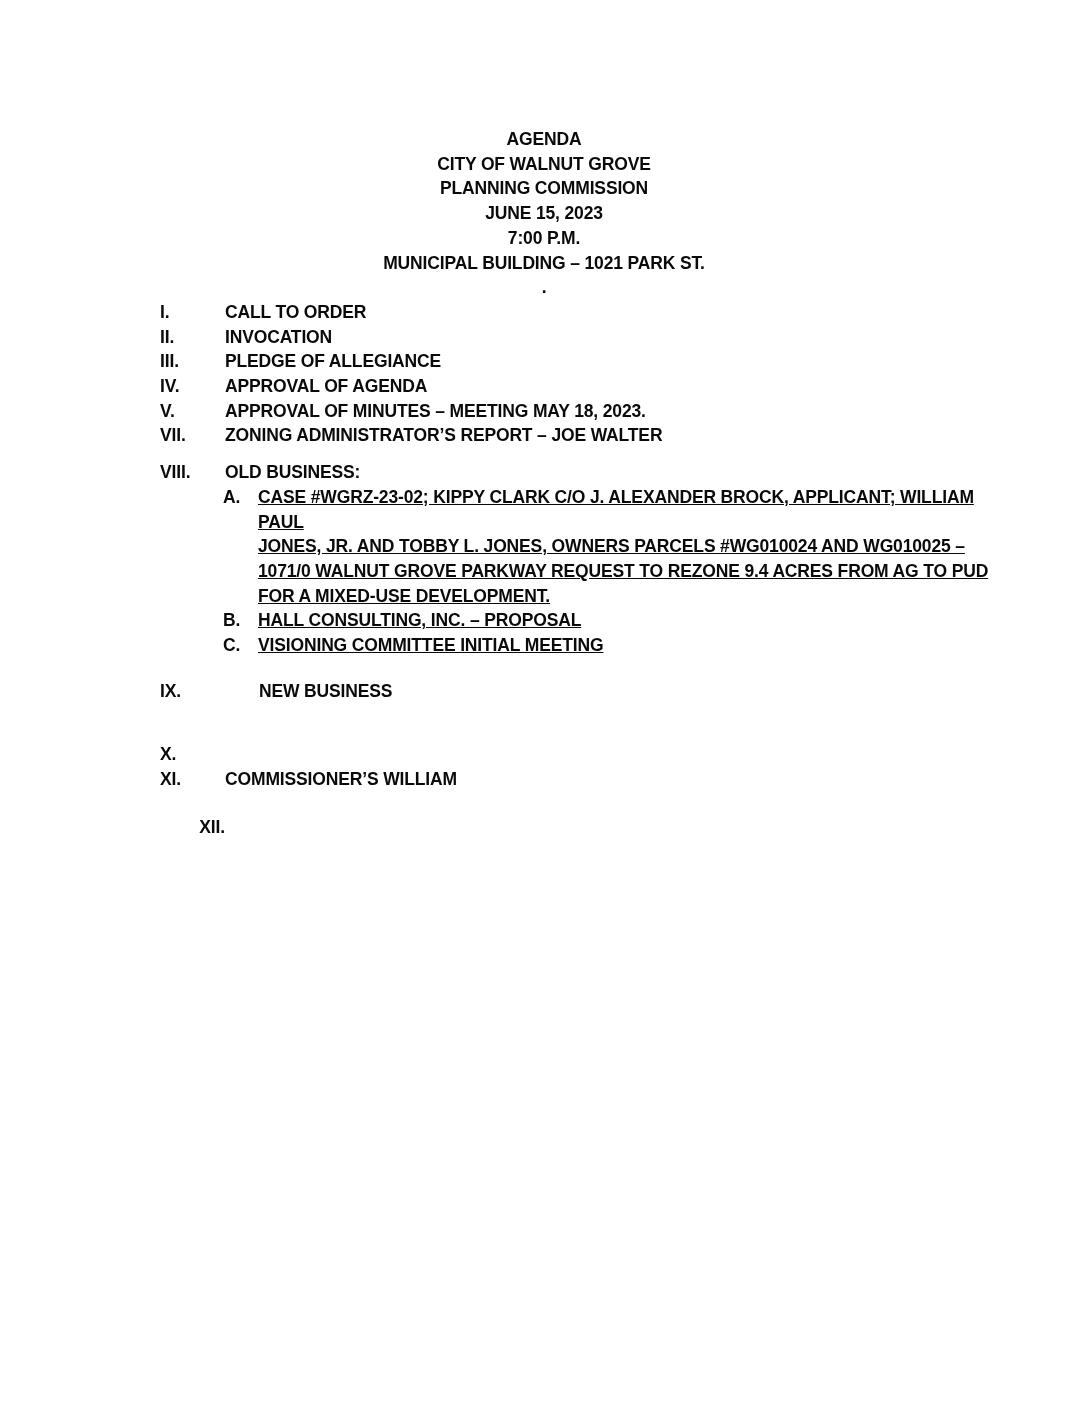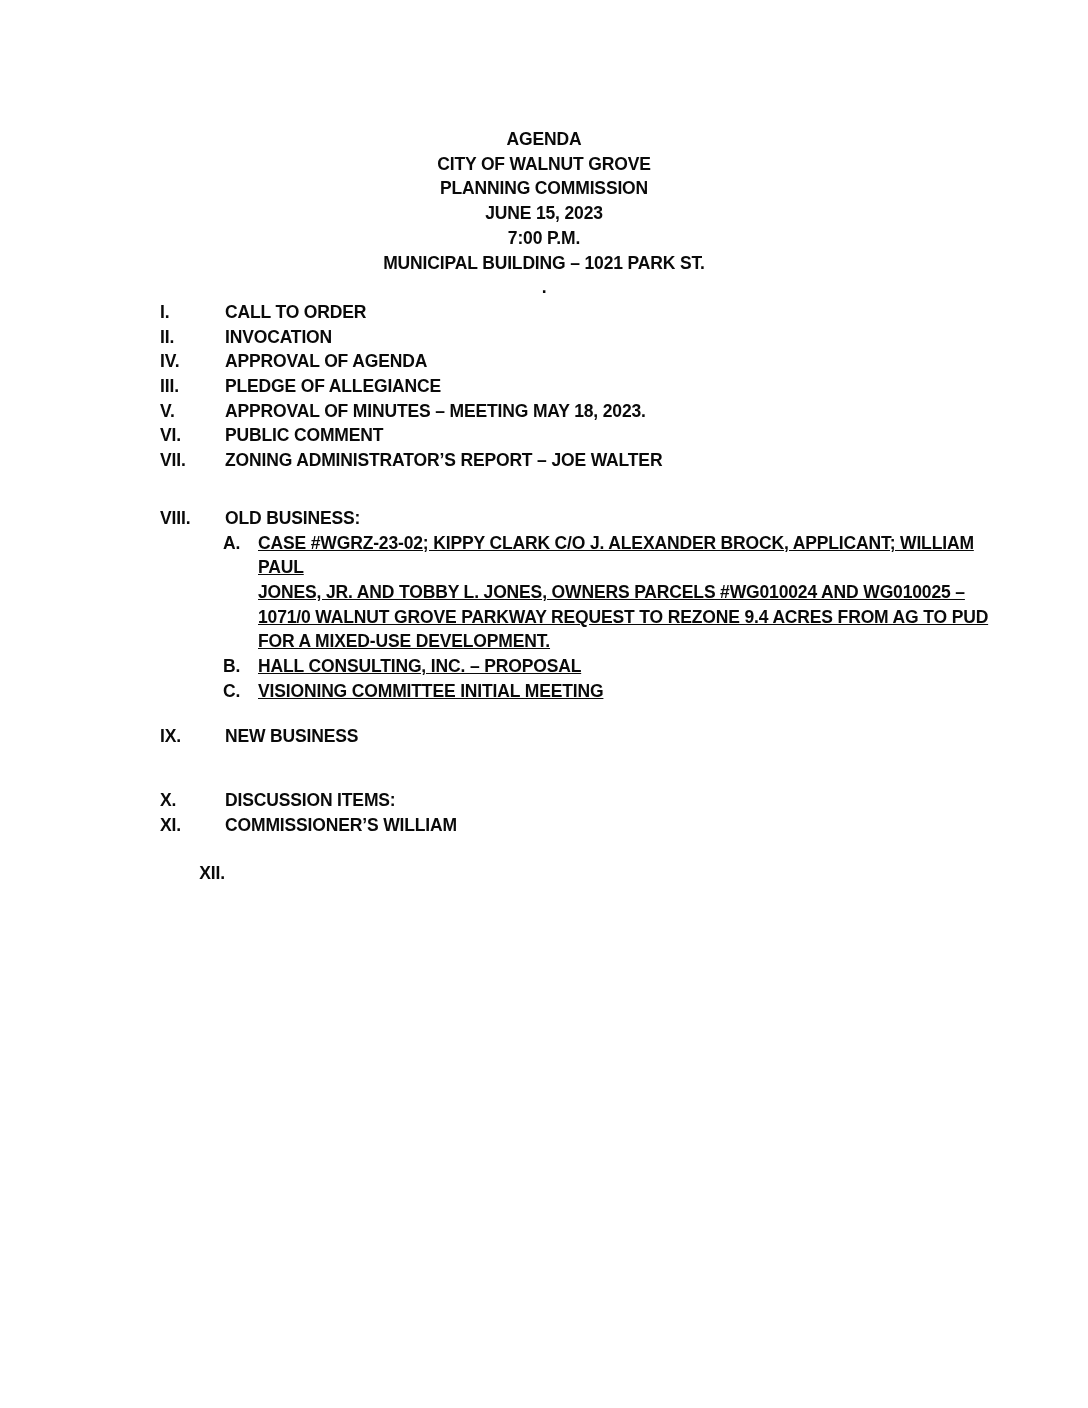--- a/index.html
+++ b/index.html
@@ -47,22 +47,22 @@
   }
   .subrow .subnum {
     flex: 0 0 35px;
   }
   .subrow .subtext {
     flex: 0 0 auto;
     max-width: 760px;
     white-space: pre-line;
     text-decoration: underline;
   }
-  .mt-para   { margin-top: 33px; }  
-  .mt-sec1   { margin-top: 21px; }  
+  .mt-para   { margin-top: 12px; }  
+  .mt-sec1   { margin-top: 21px; gap: 34px; }  
   .mt-sec2   { margin-top: 39px; }  
   .mt-sec3   { margin-top: 23px; text-align: right; }  
 </style>
 </head>
 <body>
 
 <div class="page">
 
   <div class="header">AGENDA
 CITY OF WALNUT GROVE
@@ -79,38 +79,34 @@
       <span class="num">I.</span>
       <span class="label">CALL TO ORDER</span>
     </div>
 
     <div class="row">
       <span class="num">II.</span>
       <span class="label">INVOCATION</span>
     </div>
 
     <div class="row">
-      <span class="num">IV.</span>
-      <span class="label">APPROVAL OF AGENDA</span>
+      <span class="num">III.</span>
+      <span class="label">PLEDGE OF ALLEGIANCE</span>
     </div>
 
     <div class="row">
-      <span class="num">III.</span>
-      <span class="label">PLEDGE OF ALLEGIANCE</span>
+      <span class="num">IV.</span>
+      <span class="label">APPROVAL OF AGENDA</span>
     </div>
 
     <div class="row">
       <span class="num">V.</span>
       <span class="label">APPROVAL OF MINUTES – MEETING MAY 18, 2023.</span>
     </div>
 
-    <div class="row">
-      <span class="num">VI.</span>
-      <span class="label">PUBLIC COMMENT</span>
-    </div>
 
     <div class="row">
       <span class="num">VII.</span>
       <span class="label">ZONING ADMINISTRATOR’S REPORT – JOE WALTER</span>
     </div>
 
     <div class="row mt-para">
       <span class="num">VIII.</span>
       <span class="label">OLD BUSINESS:</span>
     </div>
@@ -133,21 +129,20 @@
       <span class="subtext">VISIONING COMMITTEE INITIAL MEETING</span>
     </div>
 
     <div class="row mt-sec1">
       <span class="num">IX.</span>
       <span class="label">NEW BUSINESS</span>
     </div>
 
     <div class="row mt-sec2">
       <span class="num">X.</span>
-      <span class="label">DISCUSSION ITEMS:</span>
     </div>
 
     <div class="row">
       <span class="num">XI.</span>
       <span class="label">COMMISSIONER’S WILLIAM</span>
     </div>
 
     <div class="row mt-sec3">
       <span class="num">XII.</span>
     </div>

